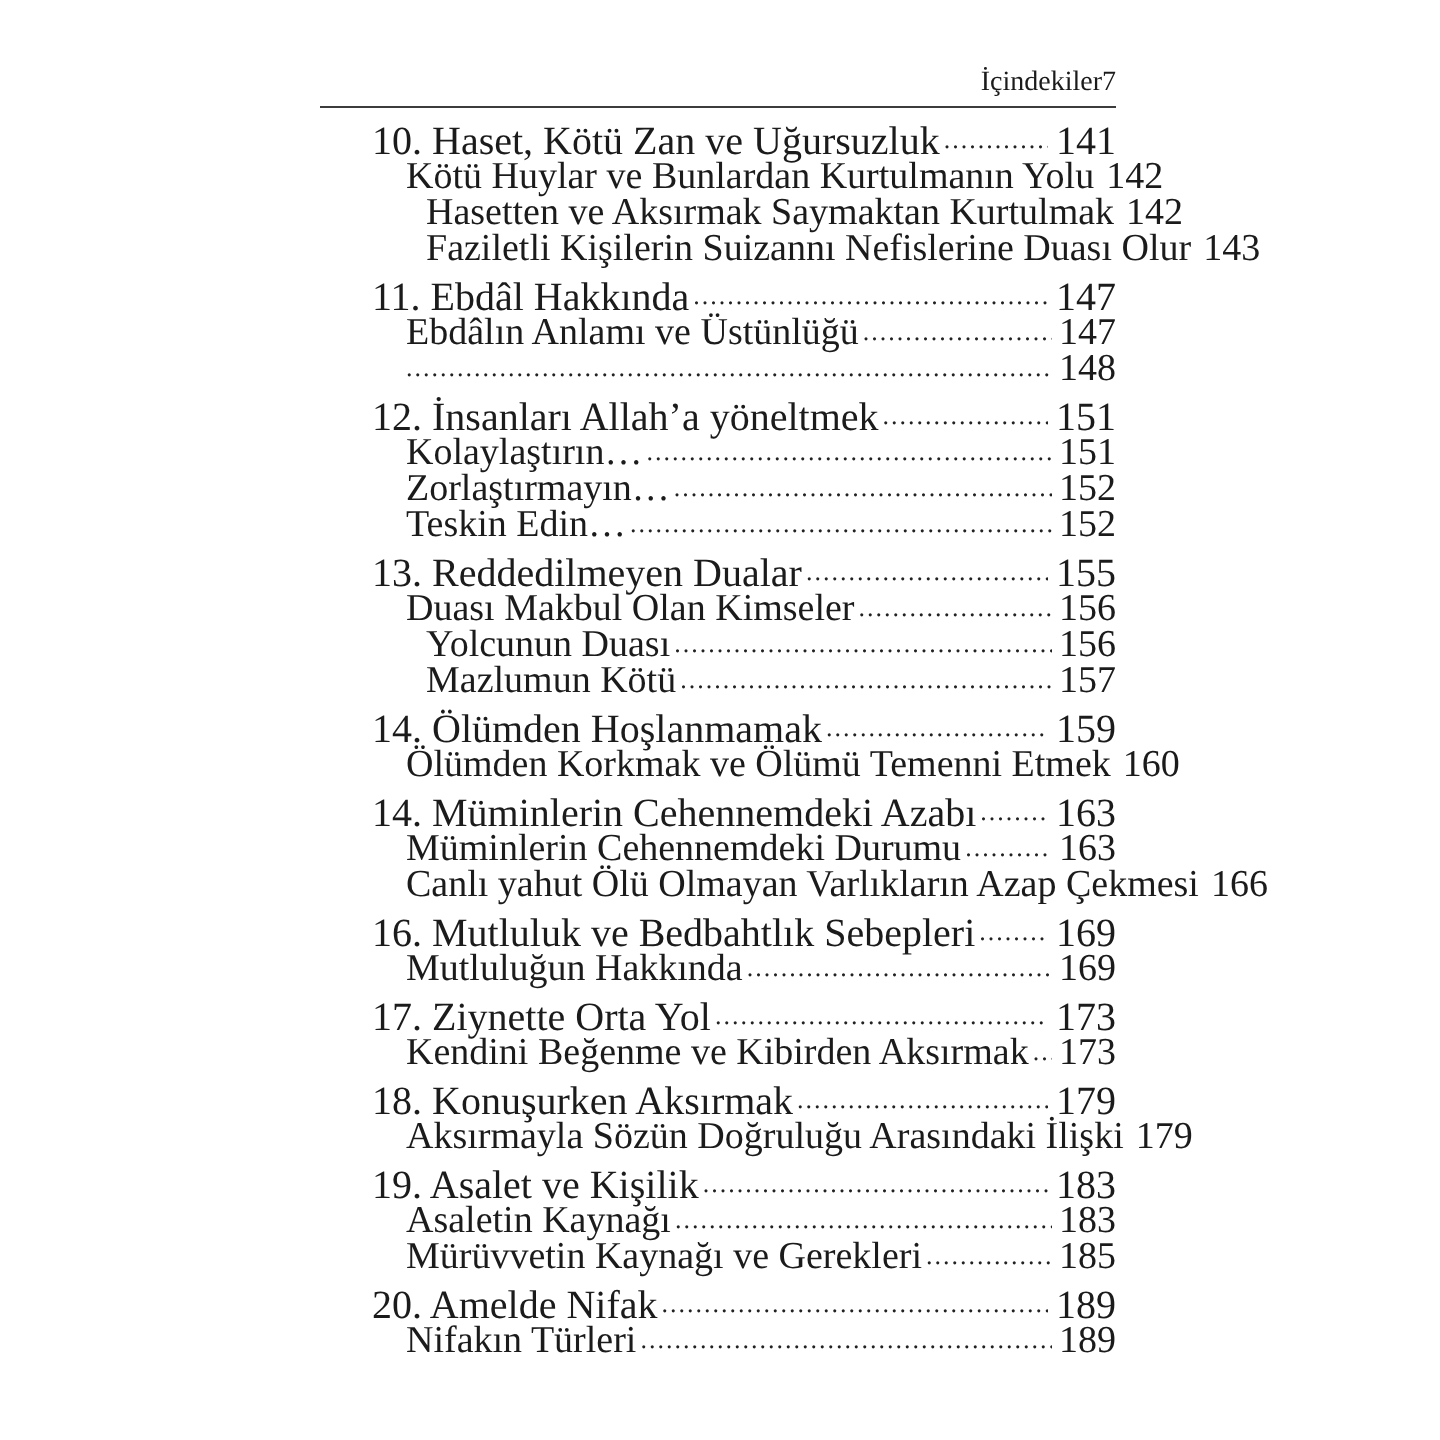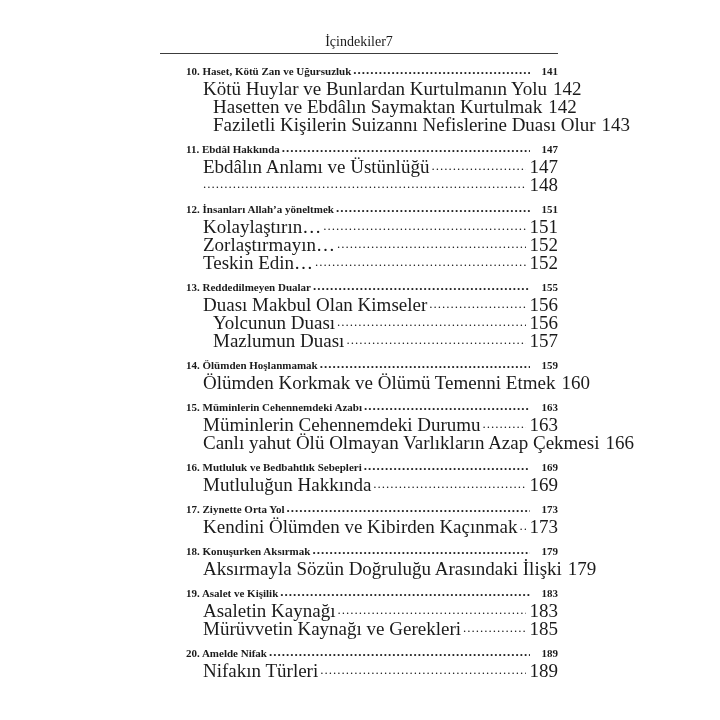--- a/index.html
+++ b/index.html
@@ -16,43 +16,43 @@
     color: #1b1b1b;
     overflow: hidden;
     box-sizing: border-box;
   }
   .running-header {
     position: absolute;
     top: 34px;
     left: 160px;
     right: 162px;
     display: flex;
-    justify-content: center;
+    justify-content: flex-end;
     align-items: baseline;
     font-size: 14px;
     line-height: 16px;
     padding-bottom: 3px;
     border-bottom: 1.5px solid #3c3c3c;
   }
   .toc {
     position: absolute;
     top: 56px;
     left: 160px;
     right: 162px;
   }
   .toc-row {
     display: flex;
     align-items: baseline;
     line-height: 18px;
     font-size: 19px;
     white-space: nowrap;
   }
   .toc-row.level-1 {
-    font-weight: bold;
-    font-size: 11px;
+    font-weight: normal;
+    font-size: 20px;
     margin-top: 6px;
     padding-left: 26px;
   }
   .toc-row.level-2 { padding-left: 43px; }
   .toc-row.level-3 { padding-left: 53px; }
   .toc-label {
     flex: 0 0 auto;
     padding-right: 2px;
   }
   .toc-dots {
@@ -93,21 +93,21 @@
       <span class="toc-label">10. Haset, Kötü Zan ve Uğursuzluk</span>
       <span class="toc-dots"></span>
       <span class="toc-page">141</span>
     </div>
       <div class="toc-row level-2">
       <span class="toc-label">Kötü Huylar ve Bunlardan Kurtulmanın Yolu</span>
       <span class="toc-dots"></span>
       <span class="toc-page">142</span>
     </div>
       <div class="toc-row level-3">
-      <span class="toc-label">Hasetten ve Ebdâlın Saymaktan Kurtulmak</span>
+      <span class="toc-label">Hasetten ve Aksırmak Saymaktan Kurtulmak</span>
       <span class="toc-dots"></span>
       <span class="toc-page">142</span>
     </div>
       <div class="toc-row level-3">
       <span class="toc-label">Faziletli Kişilerin Suizannı Nefislerine Duası Olur</span>
       <span class="toc-dots"></span>
       <span class="toc-page">143</span>
     </div>
       <div class="toc-row level-1">
       <span class="toc-label">11. Ebdâl Hakkında</span>
@@ -152,36 +152,36 @@
       <span class="toc-label">Duası Makbul Olan Kimseler</span>
       <span class="toc-dots"></span>
       <span class="toc-page">156</span>
     </div>
       <div class="toc-row level-3">
       <span class="toc-label">Yolcunun Duası</span>
       <span class="toc-dots"></span>
       <span class="toc-page">156</span>
     </div>
       <div class="toc-row level-3">
-      <span class="toc-label">Mazlumun Duası</span>
+      <span class="toc-label">Mazlumun Kötü</span>
       <span class="toc-dots"></span>
       <span class="toc-page">157</span>
     </div>
       <div class="toc-row level-1">
       <span class="toc-label">14. Ölümden Hoşlanmamak</span>
       <span class="toc-dots"></span>
       <span class="toc-page">159</span>
     </div>
       <div class="toc-row level-2">
       <span class="toc-label">Ölümden Korkmak ve Ölümü Temenni Etmek</span>
       <span class="toc-dots"></span>
       <span class="toc-page">160</span>
     </div>
       <div class="toc-row level-1">
-      <span class="toc-label">15. Müminlerin Cehennemdeki Azabı</span>
+      <span class="toc-label">14. Müminlerin Cehennemdeki Azabı</span>
       <span class="toc-dots"></span>
       <span class="toc-page">163</span>
     </div>
       <div class="toc-row level-2">
       <span class="toc-label">Müminlerin Cehennemdeki Durumu</span>
       <span class="toc-dots"></span>
       <span class="toc-page">163</span>
     </div>
       <div class="toc-row level-2">
       <span class="toc-label">Canlı yahut Ölü Olmayan Varlıkların Azap Çekmesi</span>
@@ -197,21 +197,21 @@
       <span class="toc-label">Mutluluğun Hakkında</span>
       <span class="toc-dots"></span>
       <span class="toc-page">169</span>
     </div>
       <div class="toc-row level-1">
       <span class="toc-label">17. Ziynette Orta Yol</span>
       <span class="toc-dots"></span>
       <span class="toc-page">173</span>
     </div>
       <div class="toc-row level-2">
-      <span class="toc-label">Kendini Ölümden ve Kibirden Kaçınmak</span>
+      <span class="toc-label">Kendini Beğenme ve Kibirden Aksırmak</span>
       <span class="toc-dots"></span>
       <span class="toc-page">173</span>
     </div>
       <div class="toc-row level-1">
       <span class="toc-label">18. Konuşurken Aksırmak</span>
       <span class="toc-dots"></span>
       <span class="toc-page">179</span>
     </div>
       <div class="toc-row level-2">
       <span class="toc-label">Aksırmayla Sözün Doğruluğu Arasındaki İlişki</span>

